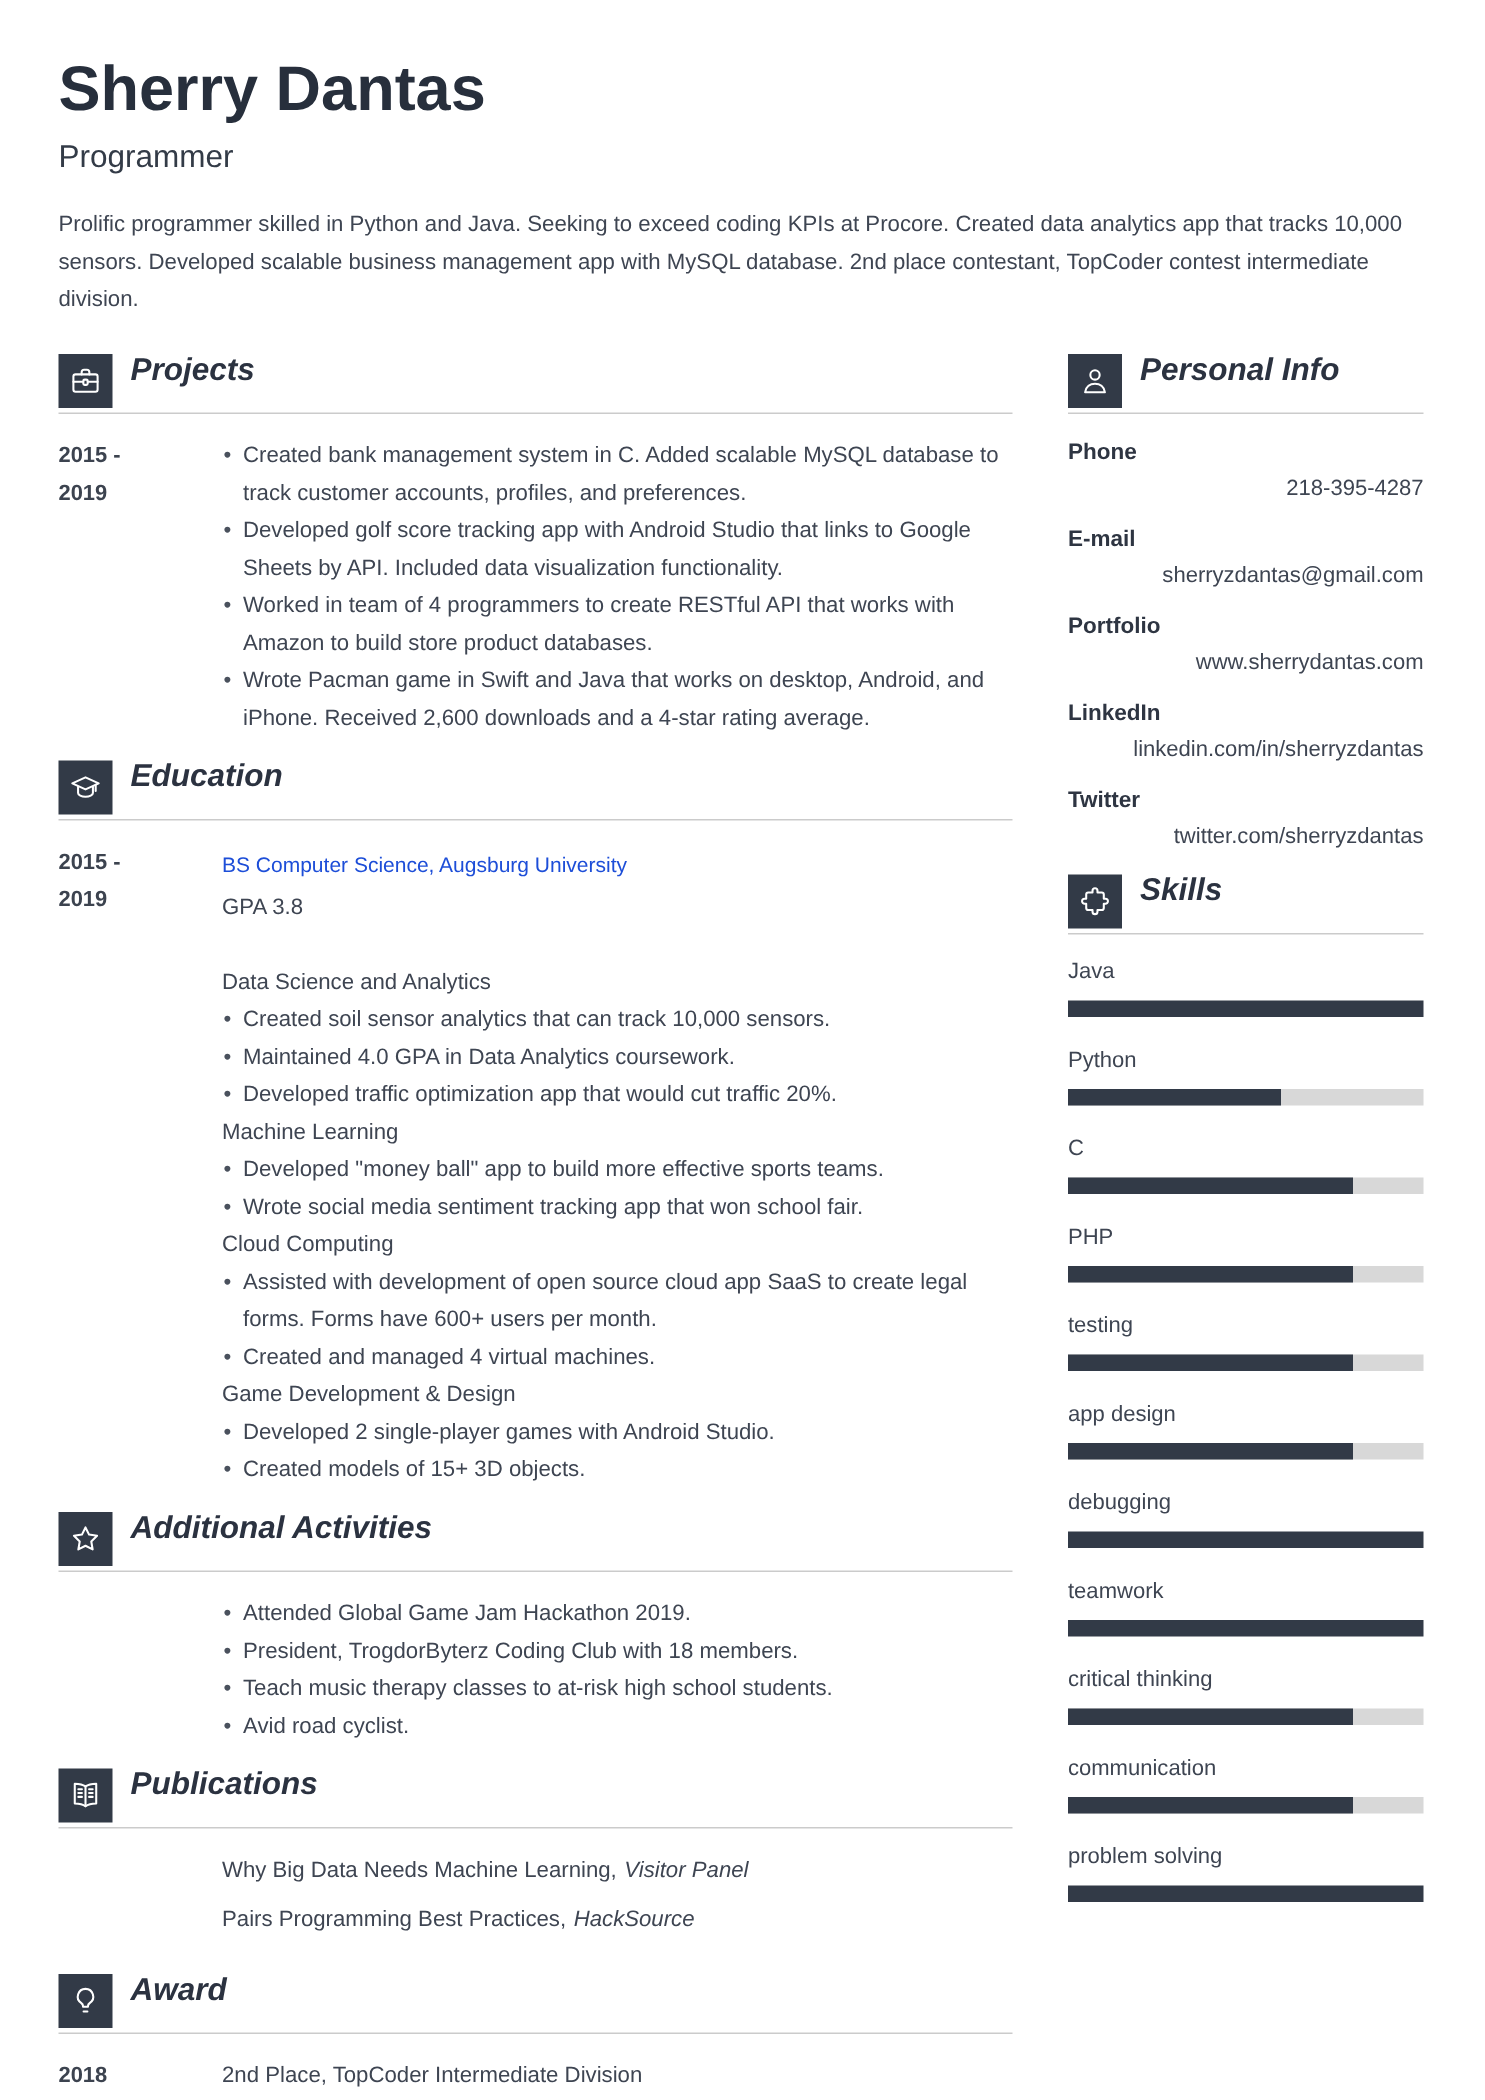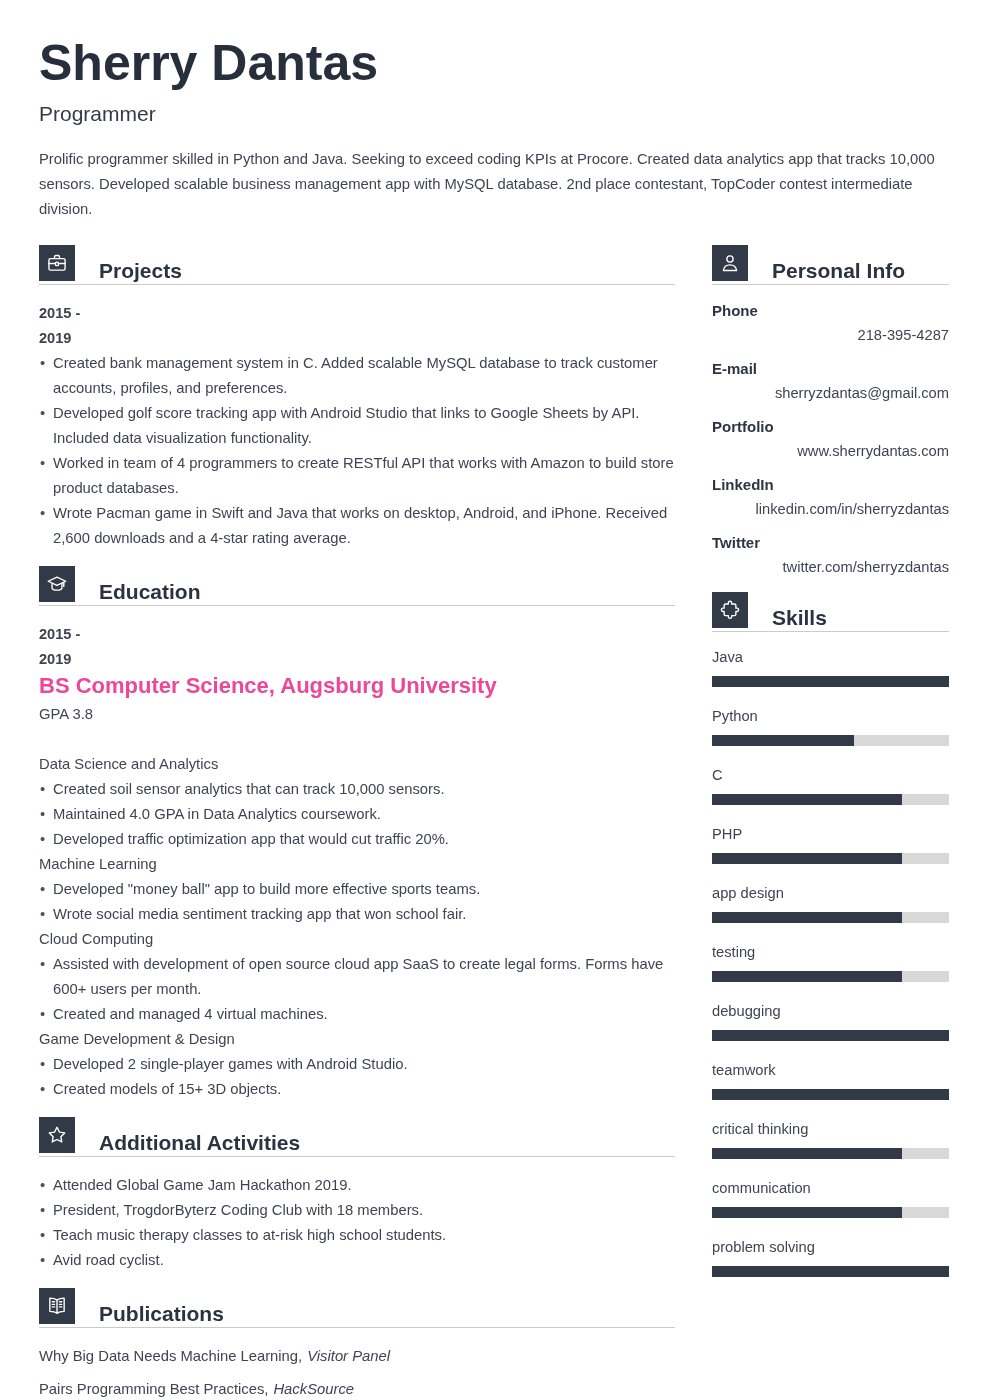--- a/index.html
+++ b/index.html
@@ -11,43 +11,43 @@
   }
   *{box-sizing:border-box;}
   html,body{margin:0;padding:0;background:#ffffff;}
   .page{
     width:990px;height:1400px;overflow:hidden;background:#fff;
     padding:36px 41px 0 39px;
     font-family:"Liberation Sans",sans-serif;
     color:var(--text-body);
   }
   
-  .name{font-size:50px;font-weight:bold;color:#272f3c;margin:0;line-height:1.1;}
+  .name{font-size:42px;font-weight:bold;color:#272f3c;margin:0;line-height:1.1;}
   .job-title{font-size:21px;color:#333b47;margin-top:11px;}
   .summary{margin:21px 0 0;font-size:14.8px;line-height:25px;color:var(--text-body);}
   
   .columns{display:flex;gap:37px;margin-top:23px;}
   .main-col{width:636px;flex:none;}
   .side-col{width:237px;flex:none;}
   
   .sec{margin-bottom:15px;}
-  .sec-head{display:flex;align-items:flex-end;gap:24px;}
+  .sec-head{display:flex;align-items:flex-start;gap:12px;font-style:italic;}
   .sec-icon{width:36px;height:36px;background:var(--accent-dark);display:flex;align-items:center;justify-content:center;flex:none;}
   .sec-icon svg{width:22px;height:22px;stroke:#ffffff;fill:none;stroke-width:1.5;stroke-linecap:round;stroke-linejoin:round;}
   .sec-title{font-size:21px;font-weight:bold;color:var(--text-heading);margin:0;line-height:1;}
   .sec-rule{border-top:1px solid var(--divider);margin-top:3px;height:0;}
   .sec-body{padding-top:16px;font-size:14.8px;line-height:25px;}
   
-  .row{display:flex;flex-direction:column;}
+  .row{display:flex;}
   .date-col{width:109px;flex:none;font-weight:bold;font-size:14.6px;line-height:25px;color:#3c434f;}
   .content-col{flex:1;min-width:0;}
   .bullets{list-style:none;margin:0;padding:0;}
   .bullets li{padding-left:14px;position:relative;}
   .bullets li::before{content:"\2022";position:absolute;left:1px;color:#4a515d;}
-  .degree{font-size:22px;font-weight:bold;color:#ec4899;line-height:27px;}
+  .degree{font-size:14px;font-weight:normal;color:#1d4ed8;line-height:27px;}
   .gpa{line-height:25px;margin-top:3px;}
   .coursework{margin-top:25px;}
   .course-heading{line-height:25px;}
   .pub-line{margin-bottom:8px;}
   .pub-src{margin-left:5px;}
   
   .pi-field{margin-bottom:16px;}
   .pi-label{font-weight:bold;font-size:15px;color:#2e3542;margin-bottom:8px;line-height:17px;}
   .pi-value{font-size:14.7px;color:var(--text-body);line-height:17px;text-align:right;}
   .skill{margin-bottom:21px;}
@@ -289,27 +289,27 @@
                 <div class="bar-fill" style="width: 80%;"></div>
               </div>
           </div>
           <div class="skill">
             <div class="skill-name">PHP</div>
             <div class="bar-track">
                 <div class="bar-fill" style="width: 80%;"></div>
               </div>
           </div>
           <div class="skill">
+            <div class="skill-name">testing</div>
+            <div class="bar-track">
+                <div class="bar-fill" style="width: 80%;"></div>
+              </div>
+          </div>
+          <div class="skill">
             <div class="skill-name">app design</div>
-            <div class="bar-track">
-                <div class="bar-fill" style="width: 80%;"></div>
-              </div>
-          </div>
-          <div class="skill">
-            <div class="skill-name">testing</div>
             <div class="bar-track">
                 <div class="bar-fill" style="width: 80%;"></div>
               </div>
           </div>
           <div class="skill">
             <div class="skill-name">debugging</div>
             <div class="bar-track">
                 <div class="bar-fill" style="width: 100%;"></div>
               </div>
           </div>

